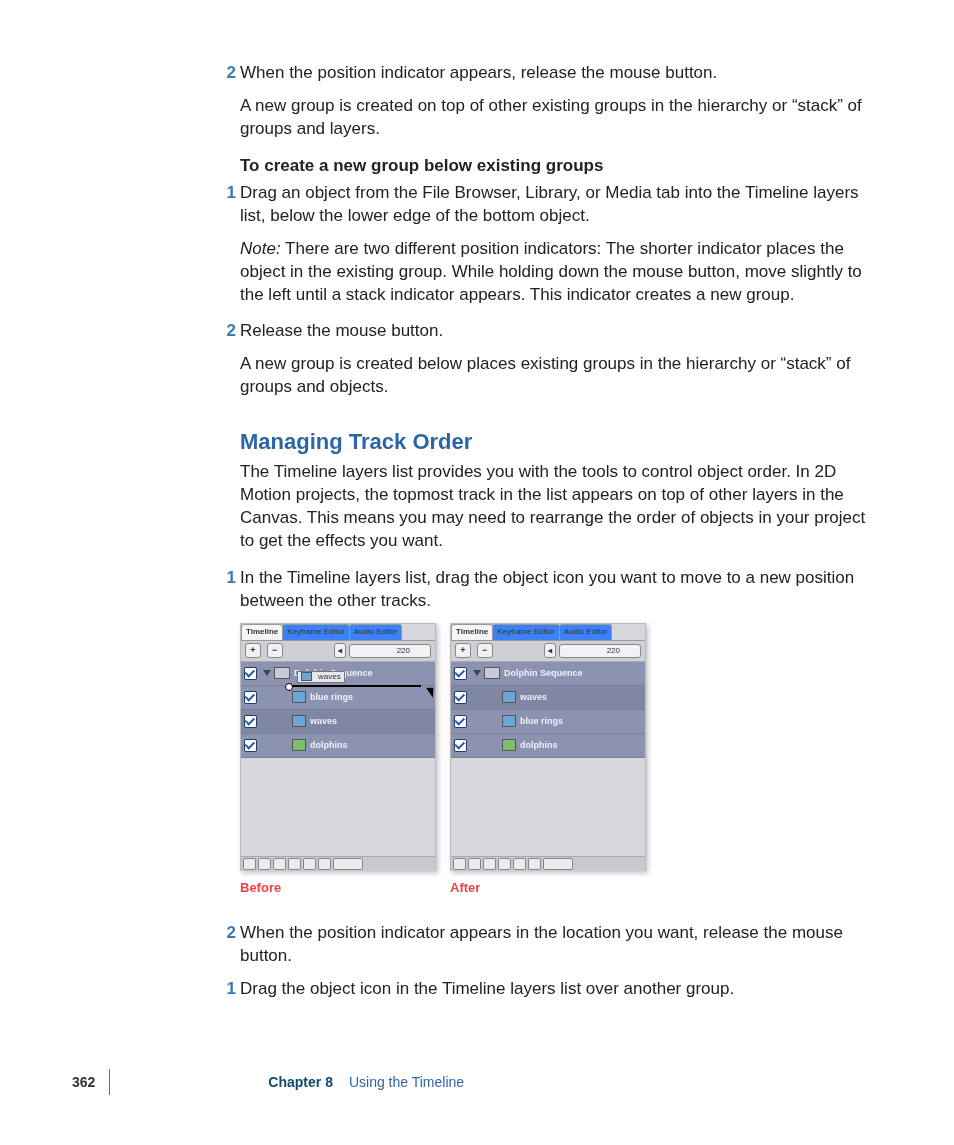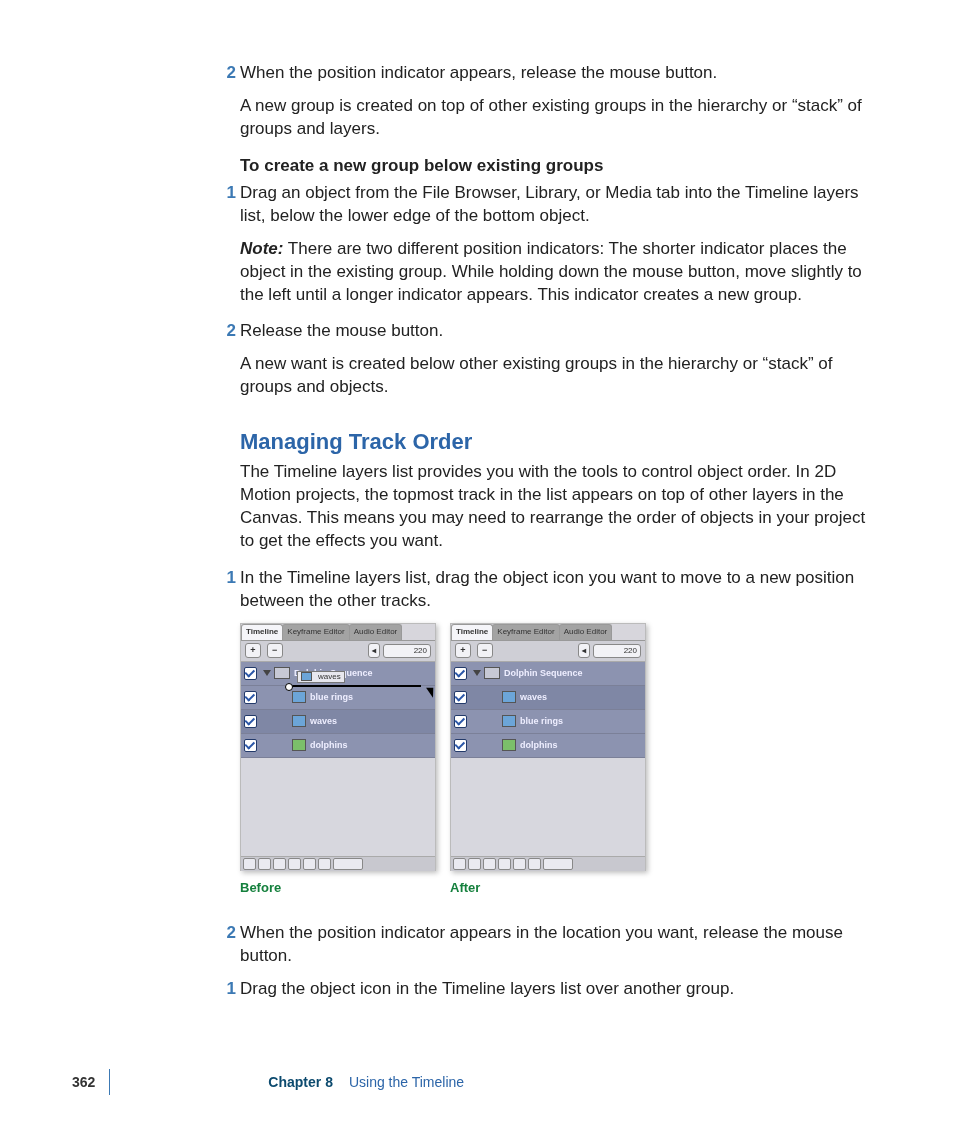--- a/index.html
+++ b/index.html
@@ -45,21 +45,21 @@
   }
   .h2-blue {
     color: #2c65a8;
     font-size: 22px;
     font-weight: 600;
     margin-top: 28px;
     margin-bottom: 4px;
   }
   .note-label {
     font-style: italic;
-    font-weight: 700;
+    font-weight: 400;
   }
   
   .figs {
     margin-top: 8px;
     margin-bottom: 26px;
     display: flex;
     gap: 14px;
   }
   .screenshot {
     width: 194px;
@@ -76,21 +76,21 @@
     background: #d7d6dc;
     border-bottom: 1px solid #999;
     height: 16px;
   }
   .tab {
     border: 1px solid #999;
     border-bottom: none;
     border-radius: 3px 3px 0 0;
     padding: 1px 4px;
     margin-right: -1px;
-    background: #a3a3a3;
+    background: #3b82f6;
     font-size: 8px;
     line-height: 12px;
     white-space: nowrap;
     overflow: hidden;
   }
   .tab.active { background: #f5f5f9; font-weight: 700; }
   .toolbar {
     display: flex;
     align-items: center;
     background: #cfcfd6;
@@ -118,21 +118,21 @@
     align-items: center;
   }
   .fld {
     border: 1px solid #888;
     border-radius: 3px;
     background: #f2f2f6;
     width: 40px;
     height: 12px;
     font-size: 8px;
     text-align: right;
-    padding: 0 3px;
+    padding: 0 20px;
     line-height: 12px;
   }
   .layers {
     background: #8c93b0;
   }
   .layer {
     display: flex;
     align-items: center;
     border-bottom: 1px solid #7b8098;
     height: 23px;
@@ -239,21 +239,21 @@
   .bb-btn {
     width: 11px; height: 10px;
     border: 1px solid #888;
     background: #eaeaf0;
     border-radius: 2px;
   }
   .caption {
     margin-top: 8px;
     font-size: 13px;
     font-weight: 600;
-    color: #15803d;
+    color: #ef4444;
   }
   
   .footer {
     position: absolute;
     left: 72px;
     bottom: 50px;
     display: flex;
     align-items: center;
     font-size: 14px;
     width: 810px;
@@ -290,27 +290,27 @@
     <div>When the position indicator appears, release the mouse button.</div>
   </div>
   <div class="para">A new group is created on top of other existing groups in the hierarchy or “stack” of groups and layers.</div>
 
   <div class="subhead">To create a new group below existing groups</div>
   <div class="step">
     <div class="step-num">1</div>
     <div>Drag an object from the File Browser, Library, or Media tab into the Timeline layers list, below the lower edge of the bottom object.</div>
   </div>
   <div class="para">
-    <span class="note-label">Note:</span><span>  There are two different position indicators: The shorter indicator places the object in the existing group. While holding down the mouse button, move slightly to the left until a longer indicator appears. This indicator creates a new group.</span>
+    <span class="note-label">Note:</span><span>  There are two different position indicators: The shorter indicator places the object in the existing group. While holding down the mouse button, move slightly to the left until a stack indicator appears. This indicator creates a new group.</span>
   </div>
   <div class="step">
     <div class="step-num">2</div>
     <div>Release the mouse button.</div>
   </div>
-  <div class="para">A new want is created below other existing groups in the hierarchy or “stack” of groups and objects.</div>
+  <div class="para">A new group is created below places existing groups in the hierarchy or “stack” of groups and objects.</div>
 
   <div class="h2-blue">Managing Track Order</div>
   <div class="para">The Timeline layers list provides you with the tools to control object order. In 2D Motion projects, the topmost track in the list appears on top of other layers in the Canvas. This means you may need to rearrange the order of objects in your project to get the effects you want.</div>
 
   <div class="step">
     <div class="step-num">1</div>
     <div>In the Timeline layers list, drag the object icon you want to move to a new position between the other tracks.</div>
   </div>
 
   <div class="figs">

